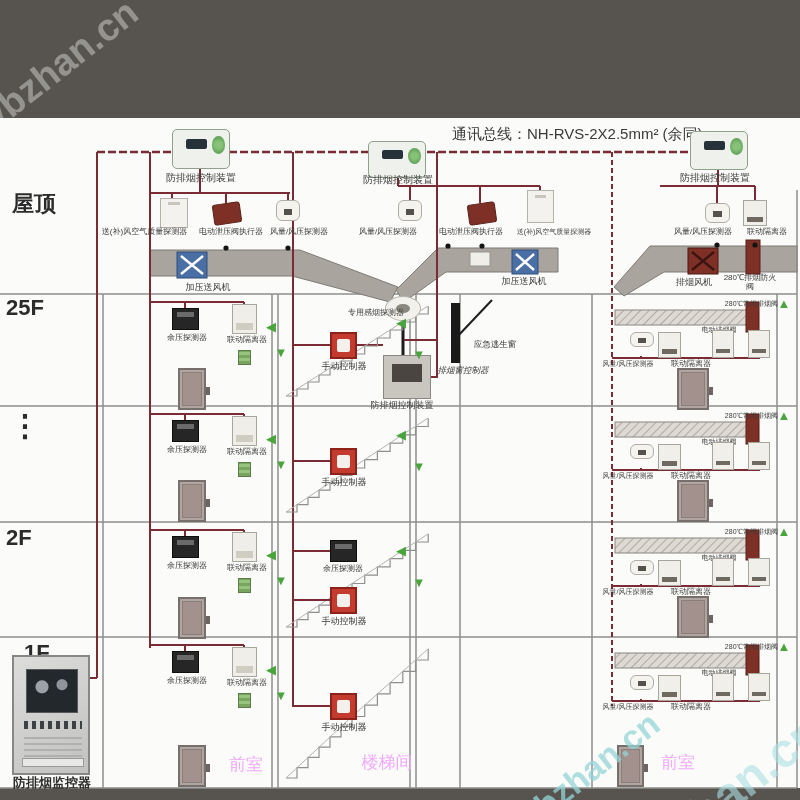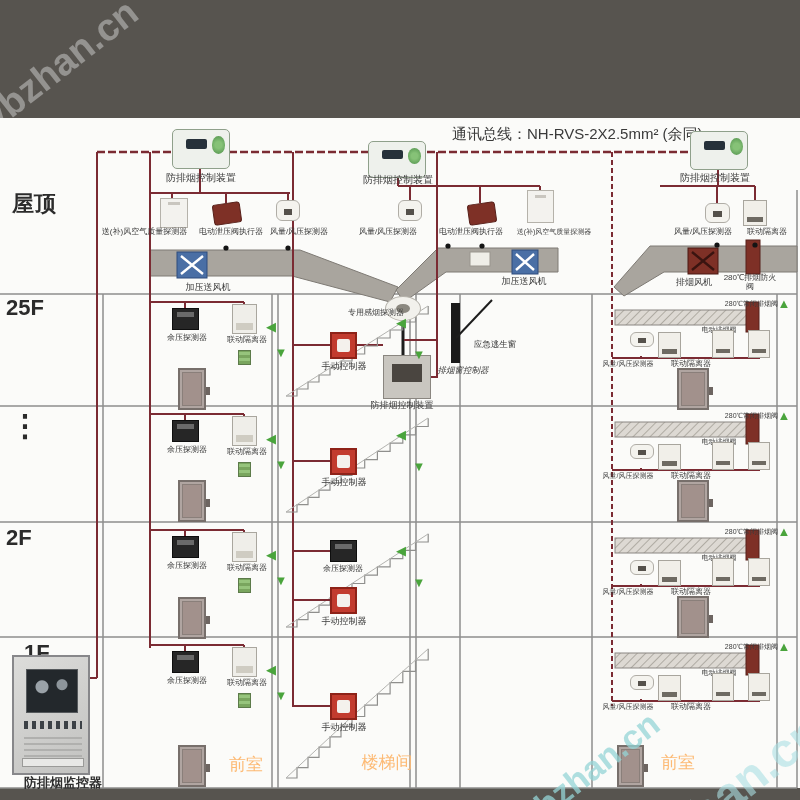--- a/index.html
+++ b/index.html
@@ -33,21 +33,21 @@
   .fanr{fill:#7e3026;stroke:#4a1812;}
   .fanx{stroke:#ffffff;stroke-width:2.4;}
   .fanxd{stroke:#3a1410;stroke-width:2.4;}
   .damper{fill:#7e3026;stroke:#57201a;}
   .dot{fill:#141414;}
   .mbox{fill:#efeee8;stroke:#9a968e;}
   
   .lbl{position:absolute;color:#3b3b3b;text-align:center;line-height:1.08;}
   .l8{font-size:8px;} .l85{font-size:8.5px;} .l9{font-size:9px;} .l10{font-size:10px;}
   .l7{font-size:7px;} .l13{font-size:13px;font-weight:bold;color:#2e2e2e;}
-  .room{font-size:17px;color:#fdba74;}
+  .room{font-size:17px;color:#f0abfc;}
   .floor{font-size:22px;font-weight:bold;color:#2b2b2b;}
   .buslbl{font-size:15px;color:#3a3a3a;white-space:nowrap;}
   .arrow{position:absolute;color:#4aa43c;font-size:13px;line-height:1;text-align:center;}
   
   .ctrl{position:absolute;background:#eef1ec;border:1.5px solid #8fa08b;border-radius:5px;}
   .ctrl::before{content:"";position:absolute;left:24%;top:24%;width:36%;height:26%;background:#26313a;border-radius:2px;}
   .ctrl::after{content:"";position:absolute;right:7%;top:16%;width:24%;height:46%;
                background:radial-gradient(circle,#86c277 30%,#4e8f4a);border-radius:50%;}
   .dev-dark{position:absolute;background:#262626;border:1px solid #0e0e0e;}
   .dev-dark::before{content:"";position:absolute;left:15%;top:15%;right:15%;height:26%;background:#6a6a6a;}
@@ -235,21 +235,21 @@
   <div class="lbl l9" style="left:346px;top:401px;width:112px;">防排烟控制装置</div>
   <div class="lbl l85" style="left:464px;top:340px;width:62px;">应急逃生窗</div>
   <div class="lbl l85" style="left:430px;top:366px;width:66px;font-style:italic;">排烟窗控制器</div>
 
   <div id="panel1f">
     <div class="scr"></div>
     <div class="leds"></div>
     <div class="rows"></div>
     <div class="plate"></div>
   </div>
-  <div class="lbl l13" style="left:2px;top:776px;width:100px;text-align:right;">防排烟监控器</div>
+  <div class="lbl l13" style="left:2px;top:776px;width:100px;">防排烟监控器</div>
 
   <div id="rows">
       <div class="dev-dark" style="left: 172px; top: 308px; width: 27px; height: 22px;"></div>
       <div class="lbl l8" style="left: 152px; top: 334px; width: 70px;">余压探测器</div>
       <div class="dev-iso" style="left: 232px; top: 304px; width: 25px; height: 30px;"></div>
       <div class="lbl l8" style="left: 216px; top: 336px; width: 62px;">联动隔离器</div>
       <div class="dev-green" style="left: 238px; top: 350px; width: 13px; height: 15px;"></div>
       <div class="door" style="left: 178px; top: 368px; width: 28px; height: 42px;"></div>
       <div class="arrow" style="left: 262px; top: 320px; width: 18px;">◀</div>
       <div class="arrow" style="left: 272px; top: 346px; width: 18px;">▼</div>

